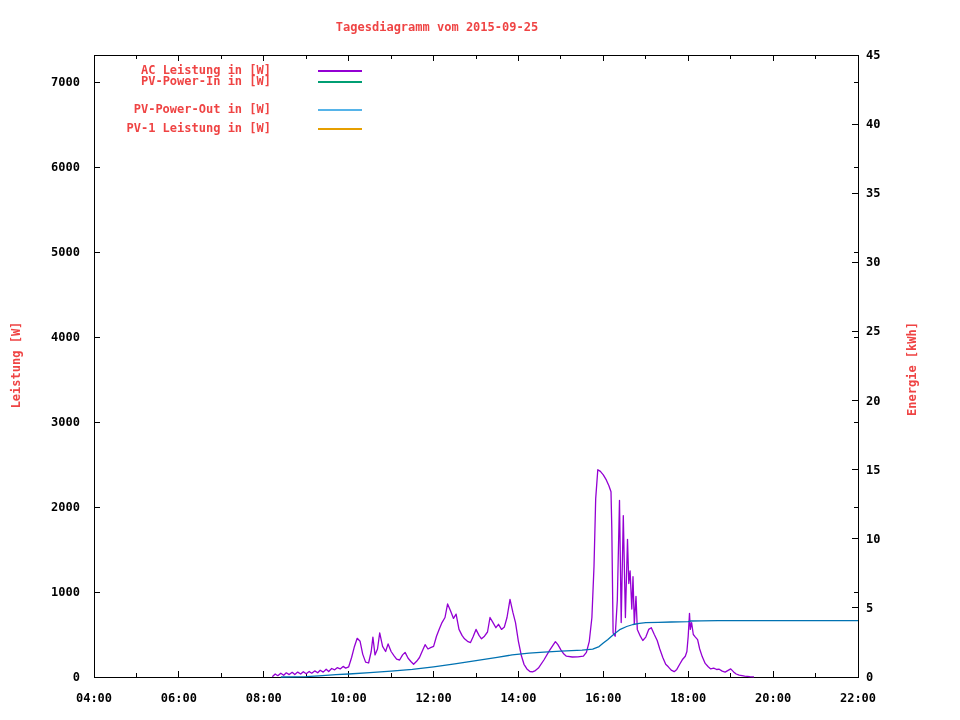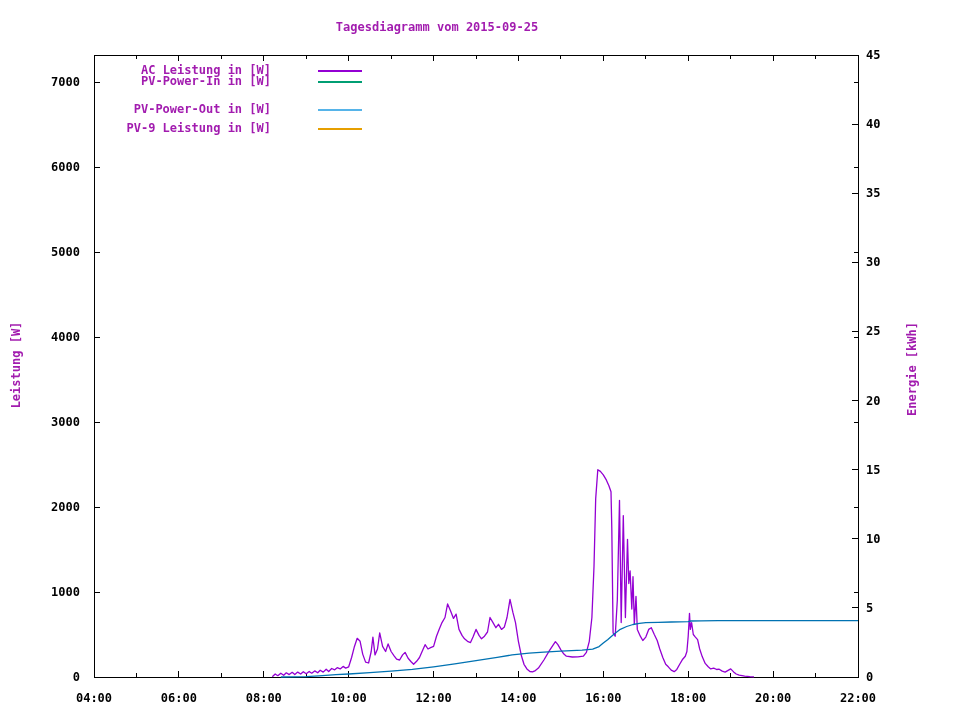--- a/index.html
+++ b/index.html
@@ -1,17 +1,17 @@
 <!DOCTYPE html>
 <html><head>
 <meta charset="utf-8">
 <style>
   html,body{margin:0;padding:0;background:#ffffff;}
   .canvas{position:relative;width:960px;height:720px;background:#ffffff;overflow:hidden;
-          font-family:"DejaVu Sans Mono", monospace;color:#a21caf;}
+          font-family:"DejaVu Sans Mono", monospace;color:#ef4444;}
   .chart-title{position:absolute;left:0;top:20px;width:874px;text-align:center;
                font-size:12px;font-weight:bold;letter-spacing:0px;}
   .legend{position:absolute;left:0;top:0;width:960px;height:200px;pointer-events:none;}
   .legend-row{position:absolute;left:0;width:960px;height:19px;font-size:12px;font-weight:bold;padding-left:19px;}
   .legend-row:nth-child(1){top:62px}
   .legend-row:nth-child(2){top:73px}
   .legend-row:nth-child(3){top:101px}
   .legend-row:nth-child(4){top:120px}
   .legend-row:nth-child(5){top:139px}
   .legend-row:nth-child(6){top:158px}
@@ -36,21 +36,21 @@
     </div>
     <div class="legend-row">
       <span class="legend-label">PV-Power-In in [W]</span>
       <span class="legend-line" style="background: rgb(0, 158, 115);"></span>
     </div>
     <div class="legend-row">
       <span class="legend-label">PV-Power-Out in [W]</span>
       <span class="legend-line" style="background: rgb(86, 180, 233);"></span>
     </div>
     <div class="legend-row">
-      <span class="legend-label">PV-9 Leistung in [W]</span>
+      <span class="legend-label">PV-1 Leistung in [W]</span>
       <span class="legend-line" style="background: rgb(230, 159, 0);"></span>
     </div>
   </div>
 
   <div class="axis-title left">Leistung [W]</div>
   <div class="axis-title right">Energie [kWh]</div>
 
   <svg id="plot" width="960" height="720" viewBox="0 0 960 720">
       <rect x="94" y="55" width="764" height="622" fill="none" stroke="#000" stroke-width="1" shape-rendering="crispEdges"></rect>
       <line x1="94" y1="677" x2="94" y2="671" stroke="#000" stroke-width="1" shape-rendering="crispEdges"></line>

